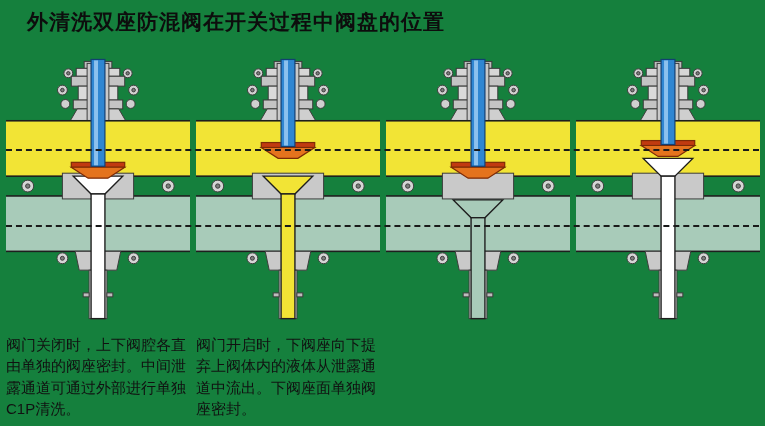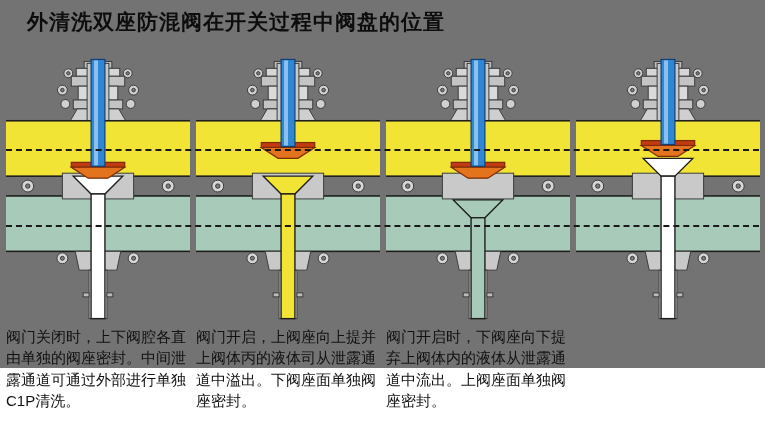--- a/index.html
+++ b/index.html
@@ -1,25 +1,25 @@
 <!DOCTYPE html>
 <html><head>
 <meta charset="utf-8">
 <style>
   *{box-sizing:border-box;margin:0;padding:0}
   html,body{width:765px;height:448px;background:#ffffff;overflow:hidden;
     font-family:"Liberation Sans","DejaVu Sans",sans-serif;}
-  .page{position:relative;width:765px;height:368px;background:#737373}
+  .page{position:relative;width:765px;height:426px;background:#15803d}
   .title{position:absolute;top:8px;left:27px;font-size:21px;font-weight:700;
     color:#0d0d0d;letter-spacing:1px;white-space:nowrap}
   .panels{position:absolute;top:58px;left:6px;display:flex;gap:6px;z-index:1}
   .panel{width:184px}
   .figure{width:184px;height:268px}
   .figure svg{display:block;width:184px;height:268px}
-  .caption{font-size:15px;line-height:1.43;color:#111;padding-right:4px;
+  .caption{margin-top:8px;font-size:15px;line-height:1.43;color:#111;padding-right:4px;
     text-align:left;word-break:break-all}
   .centerline{position:absolute;left:6px;right:6px;height:0;
     border-top:2px dashed #1a1a1a;z-index:5;pointer-events:none}
   .centerline.upper{top:149px}
   .centerline.lower{top:225px}
 </style>
 </head>
 <body>
 
 <div class="page">
@@ -130,21 +130,21 @@
             <g stroke="#7c2a06" stroke-width="1.2">
               <rect x="66" y="84" width="54" height="5" fill="#c13a10"></rect>
               <polygon points="66,89 120,89 103,100 83,100" fill="#e4731d"></polygon>
             </g>
             <g>
               <rect x="86" y="0" width="14" height="88" fill="#2f86d2" stroke="#123f73" stroke-width="1.2"></rect>
               <rect x="89" y="1" width="4" height="86" fill="#8cc1ee"></rect>
             </g>
           </svg>
         </div>
-        <div class="caption">阀门开启，上阀座向上提并上阀体丙的液体司从泄露通道中溢出。下阀座面单独阀座密封。</div>
+        <div class="caption">阀门开启时，下阀座向下提弃上阀体内的液体从泄露通道中流出。下阀座面单独阀座密封。</div>
       </div>
       <div class="panel">
         <div class="figure">
           <svg viewBox="0 0 186 268">
             <g stroke="#3c3c3c" stroke-width="1">
               <rect x="79" y="2" width="28" height="7" fill="#bdbdbd"></rect>
               <rect x="71" y="9" width="44" height="8" fill="#d6d6d6"></rect>
               <circle cx="63" cy="14" r="4.5" fill="#d0d0d0"></circle>
               <circle cx="123" cy="14" r="4.5" fill="#d0d0d0"></circle>
               <circle cx="63" cy="14" r="1.7" fill="#7d7d7d"></circle>
@@ -187,21 +187,20 @@
             <g stroke="#7c2a06" stroke-width="1.2">
               <rect x="66" y="104" width="54" height="5" fill="#c13a10"></rect>
               <polygon points="66,109 120,109 103,120 83,120" fill="#e4731d"></polygon>
             </g>
             <g>
               <rect x="86" y="0" width="14" height="108" fill="#2f86d2" stroke="#123f73" stroke-width="1.2"></rect>
               <rect x="89" y="1" width="4" height="106" fill="#8cc1ee"></rect>
             </g>
           </svg>
         </div>
-        <div class="caption">阀门开启时，下阀座向下提弃上阀体内的液体从泄露通道中流出。上阀座面单独阀座密封。</div>
       </div>
       <div class="panel">
         <div class="figure">
           <svg viewBox="0 0 186 268">
             <g stroke="#3c3c3c" stroke-width="1">
               <rect x="79" y="2" width="28" height="7" fill="#bdbdbd"></rect>
               <rect x="71" y="9" width="44" height="8" fill="#d6d6d6"></rect>
               <circle cx="63" cy="14" r="4.5" fill="#d0d0d0"></circle>
               <circle cx="123" cy="14" r="4.5" fill="#d0d0d0"></circle>
               <circle cx="63" cy="14" r="1.7" fill="#7d7d7d"></circle>

